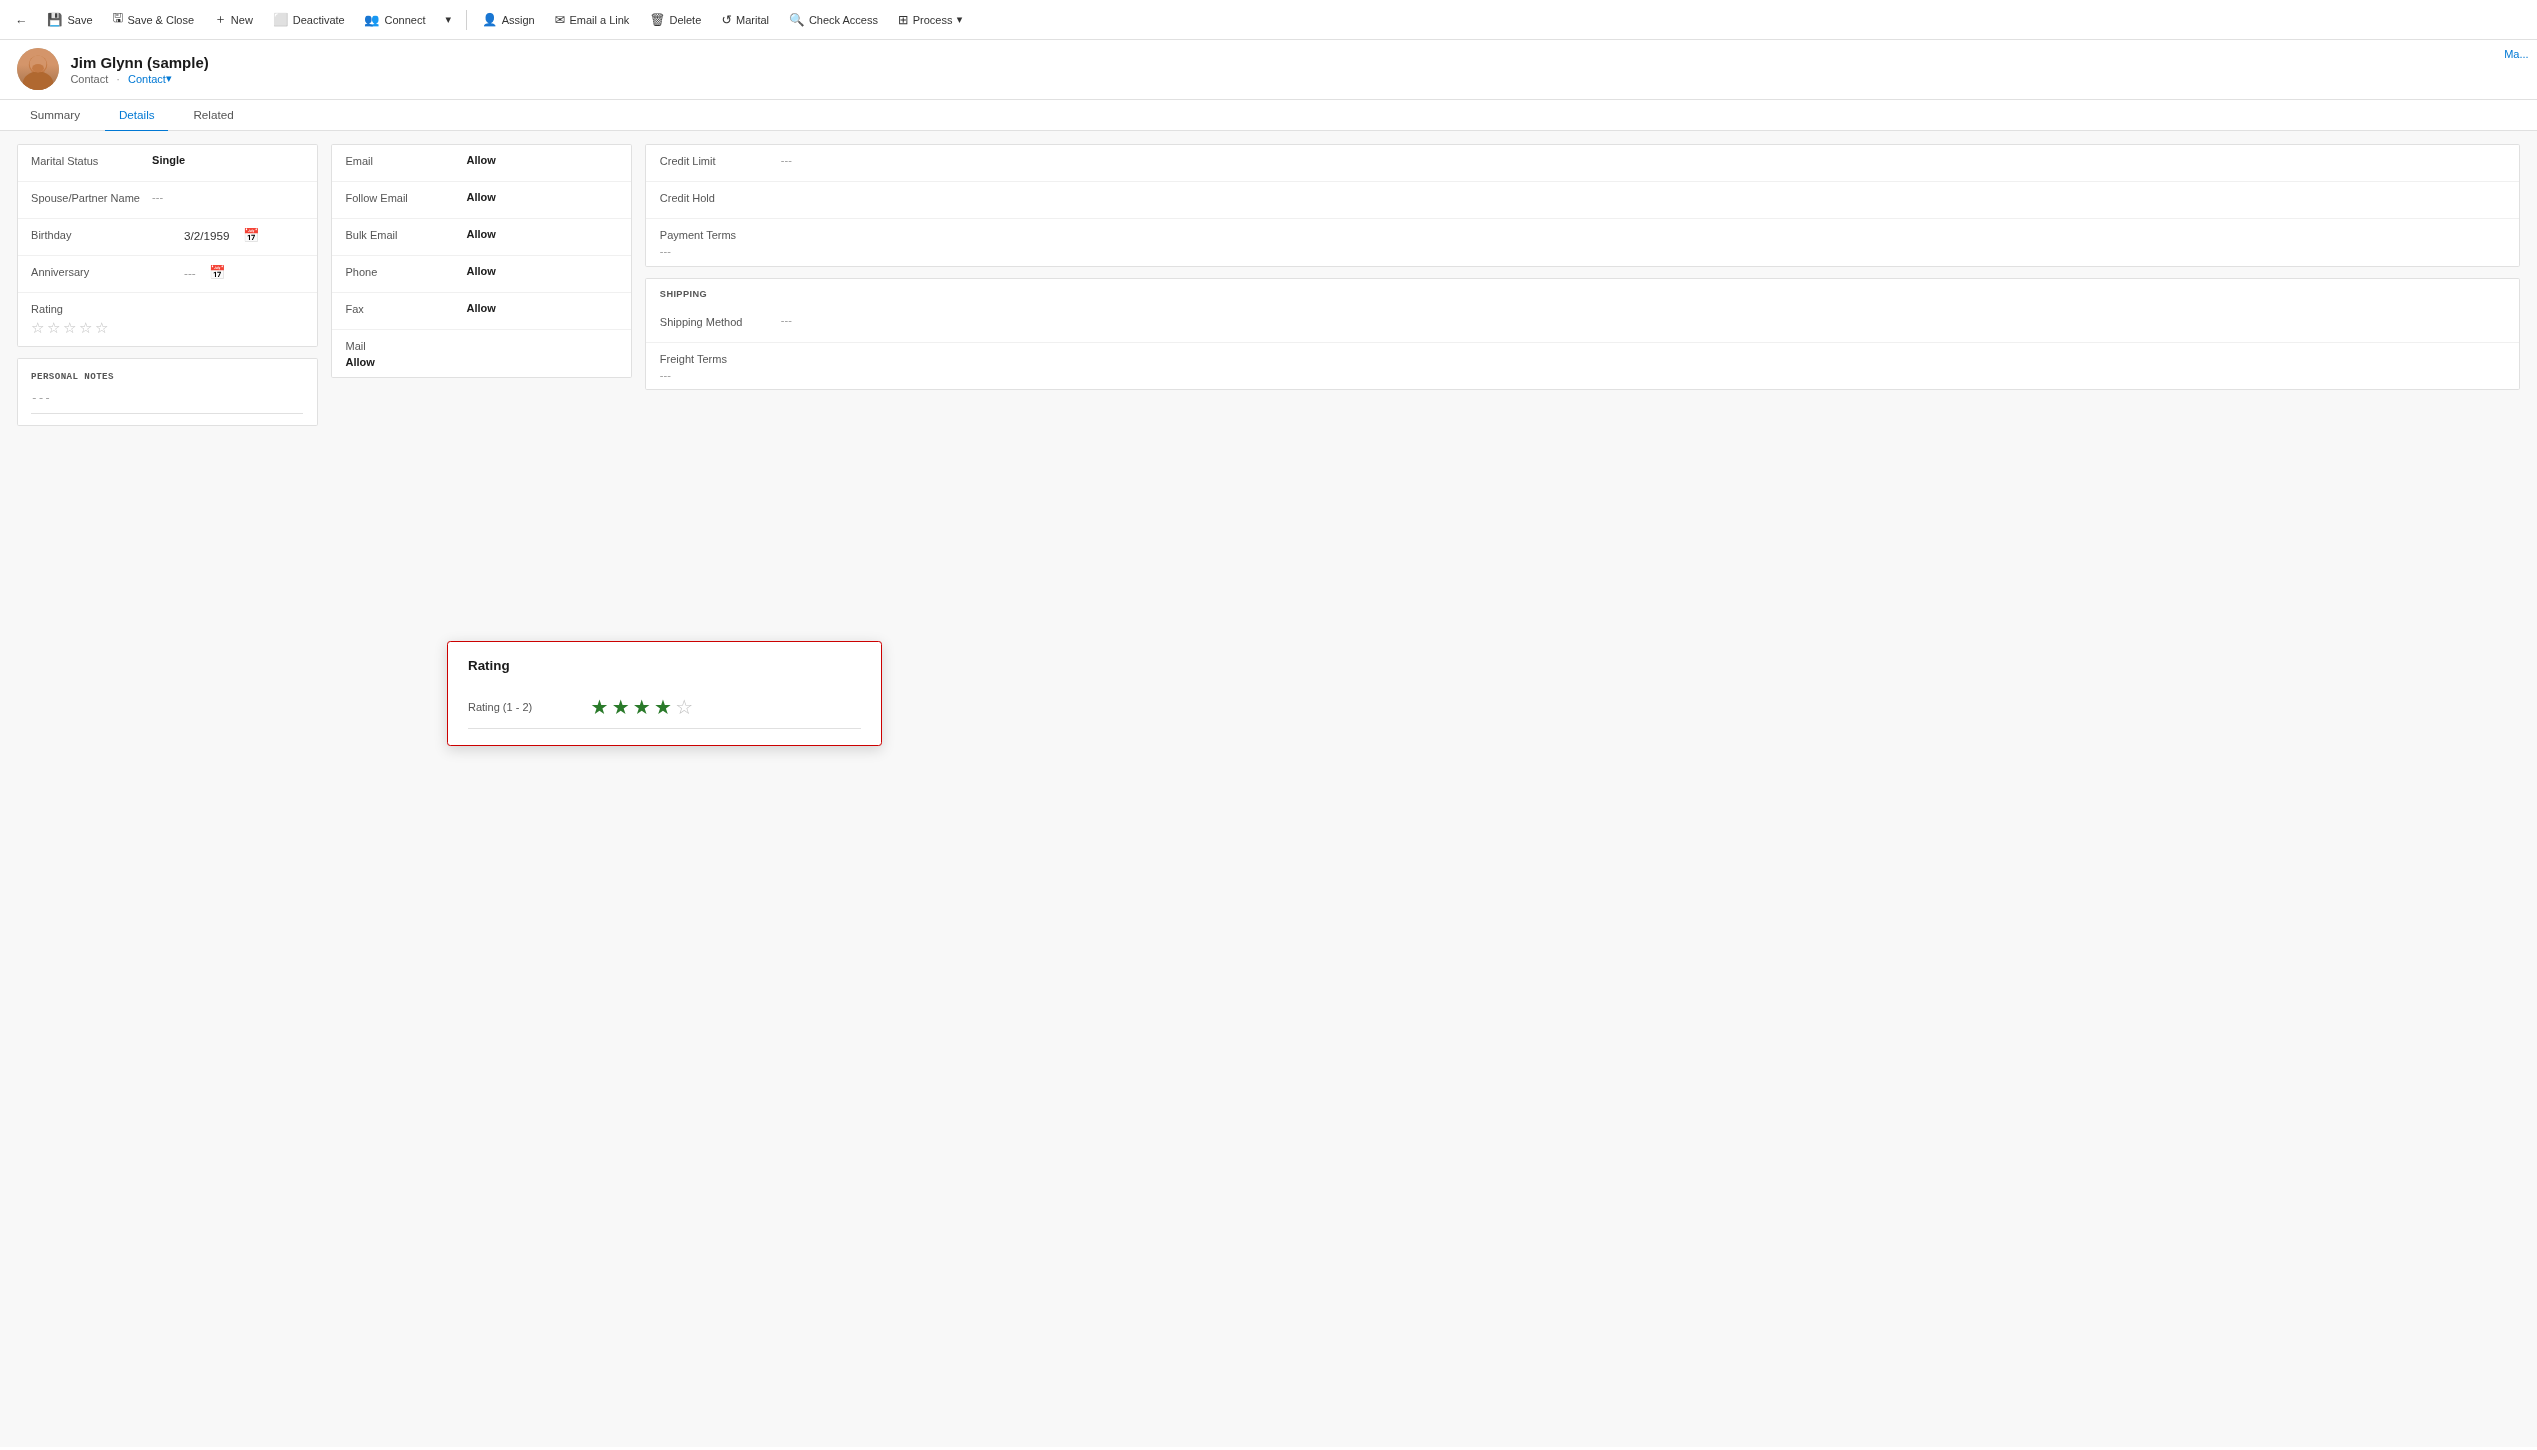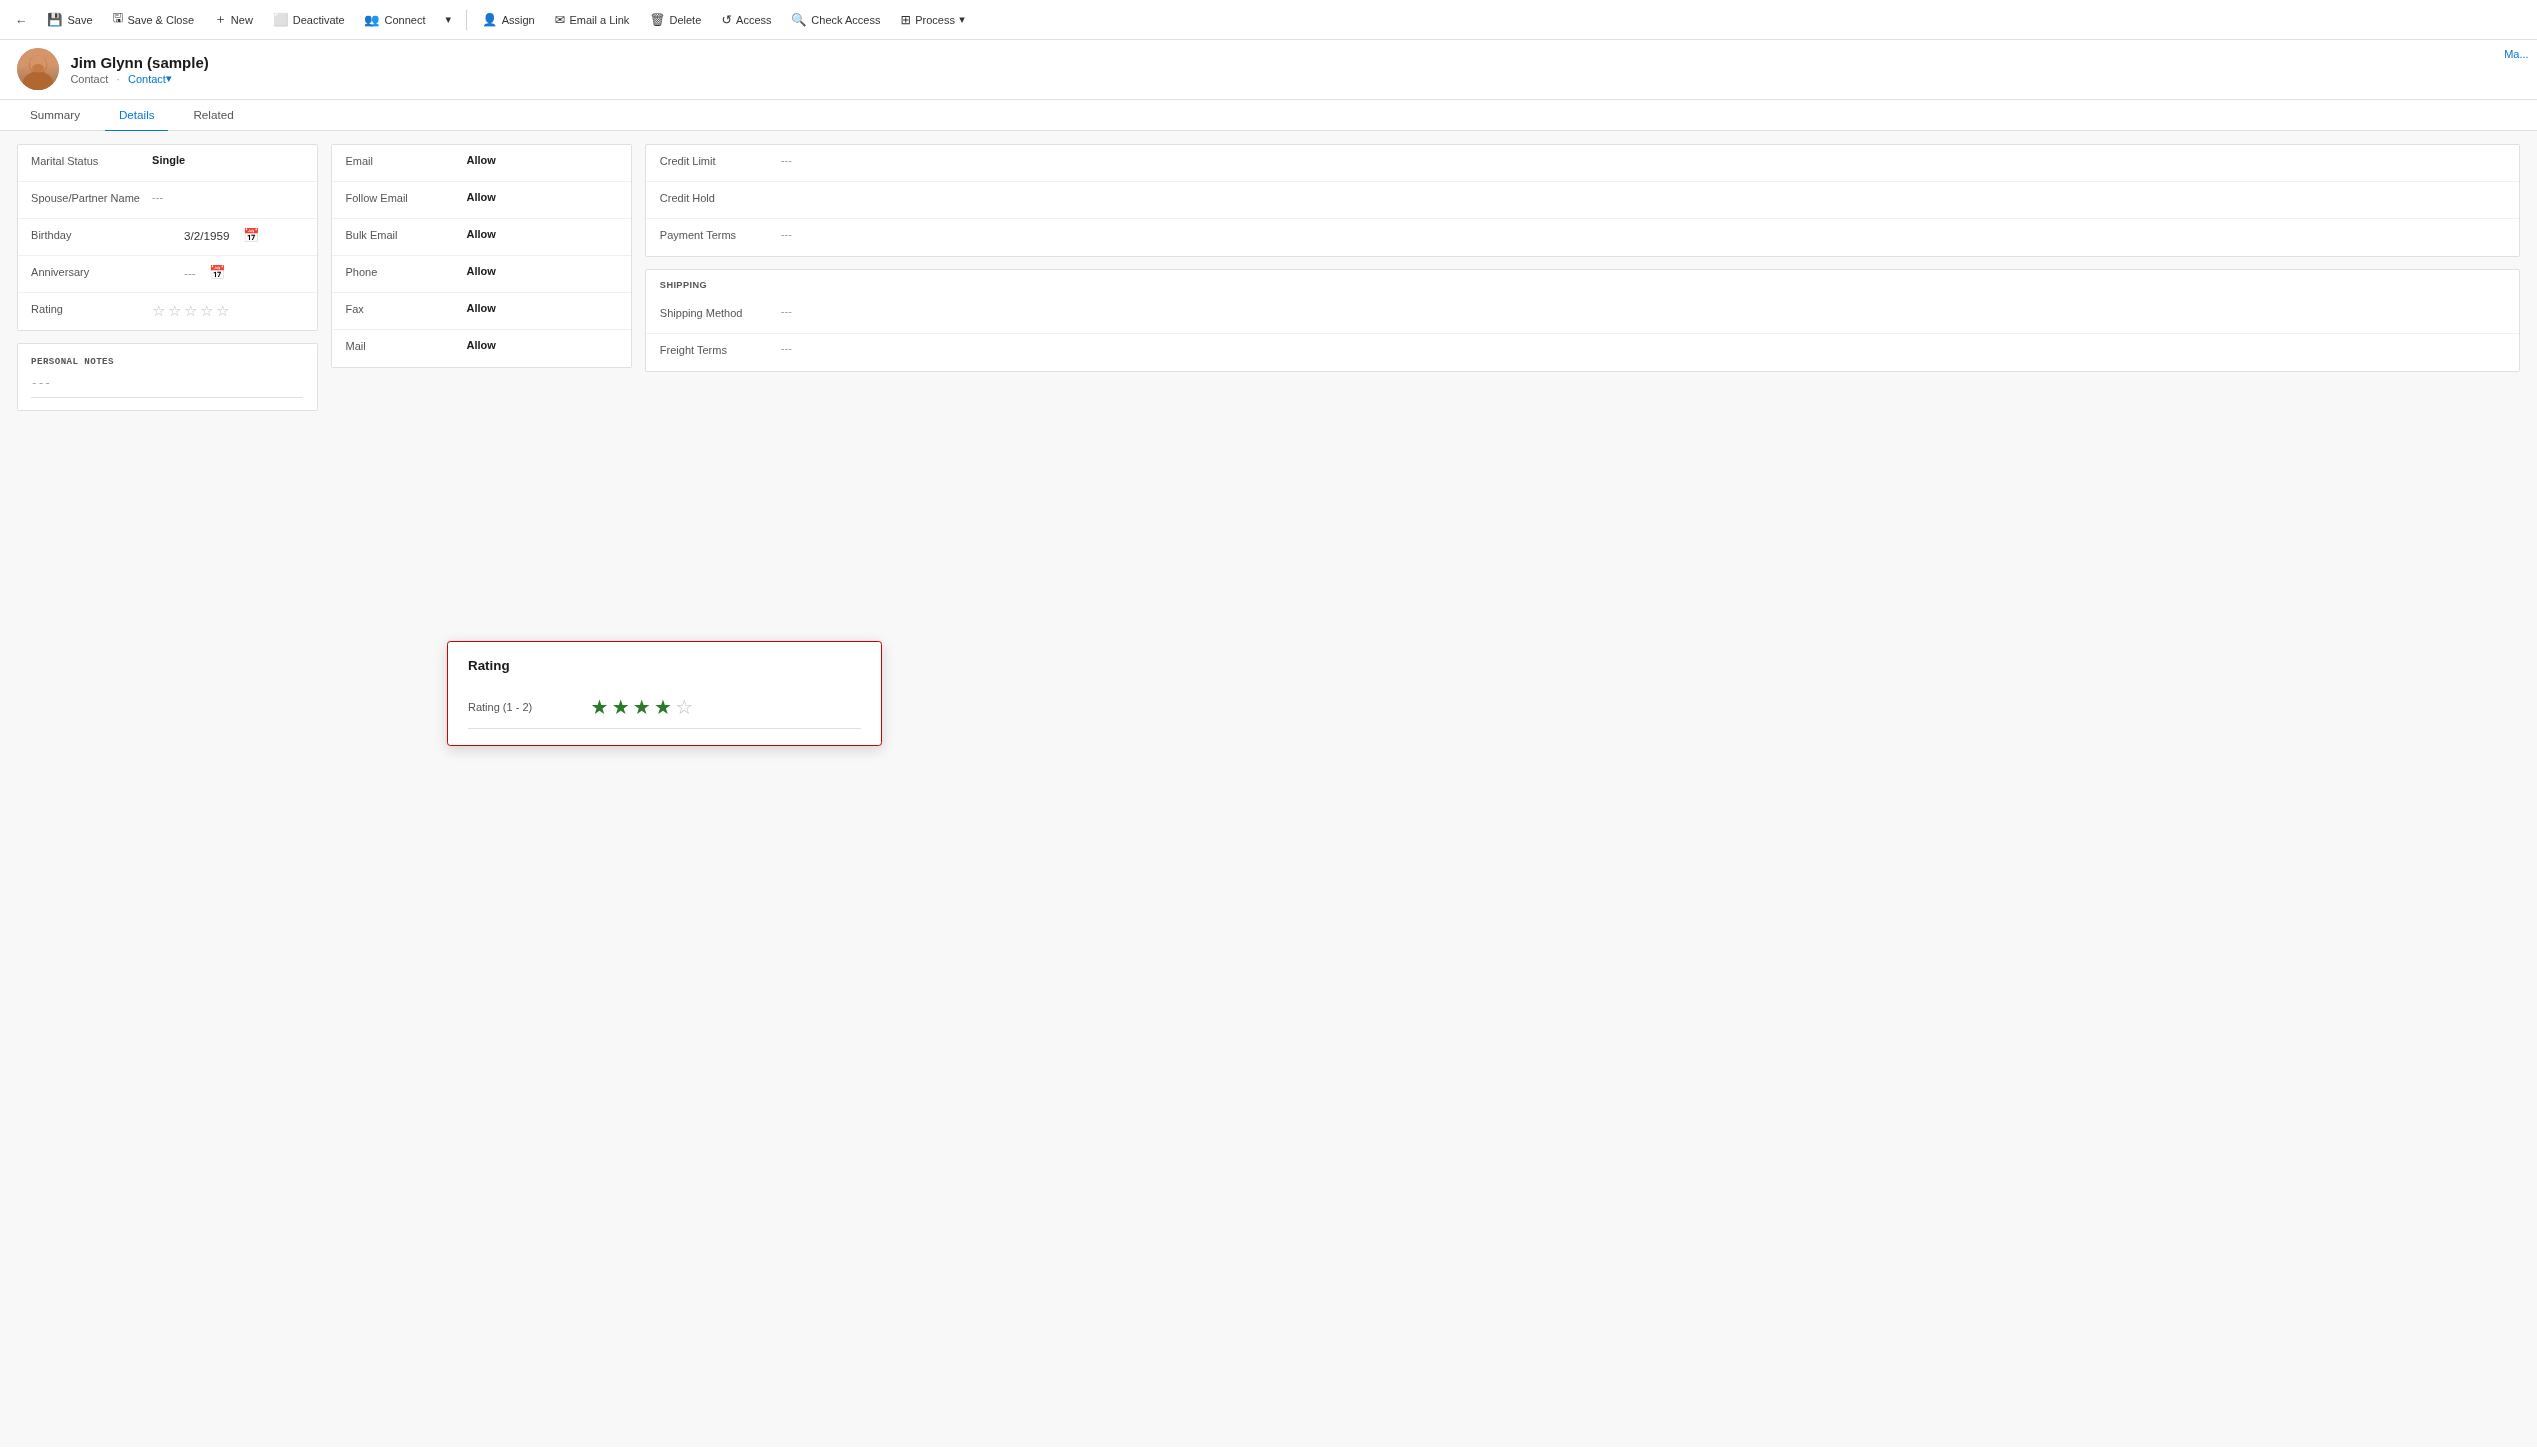--- a/index.html
+++ b/index.html
@@ -123,21 +123,21 @@
 
     
     .field-row {
       display: flex;
       align-items: flex-start;
       padding: 8.4px 13.4px;
       border-bottom: 0.8px solid #f0f0f0;
       gap: 4px;
       min-height: 37px;
     }
-    .field-row:last-child { border-bottom: none; }
+    .field-row:last-child { border-bottom: none; flex-direction: column; }
     .field-label {
       width: 117px;
       flex-shrink: 0;
       font-size: 11px;
       color: #555;
       padding-top: 1.7px;
     }
     .field-value {
       flex: 1;
       font-size: 11px;
@@ -287,21 +287,21 @@
   <button class="toolbar-btn">
     <span class="toolbar-icon">✉</span>
     <span>Email a Link</span>
   </button>
   <button class="toolbar-btn">
     <span class="toolbar-icon">🗑</span>
     <span>Delete</span>
   </button>
   <button class="toolbar-btn">
     <span class="toolbar-icon">↺</span>
-    <span>Access</span>
+    <span>Marital</span>
   </button>
   <button class="toolbar-btn">
     <span class="toolbar-icon">🔍</span>
     <span>Check Access</span>
   </button>
   <button class="toolbar-btn">
     <span class="toolbar-icon">⊞</span>
     <span>Process</span>
     <span>▾</span>
   </button>

